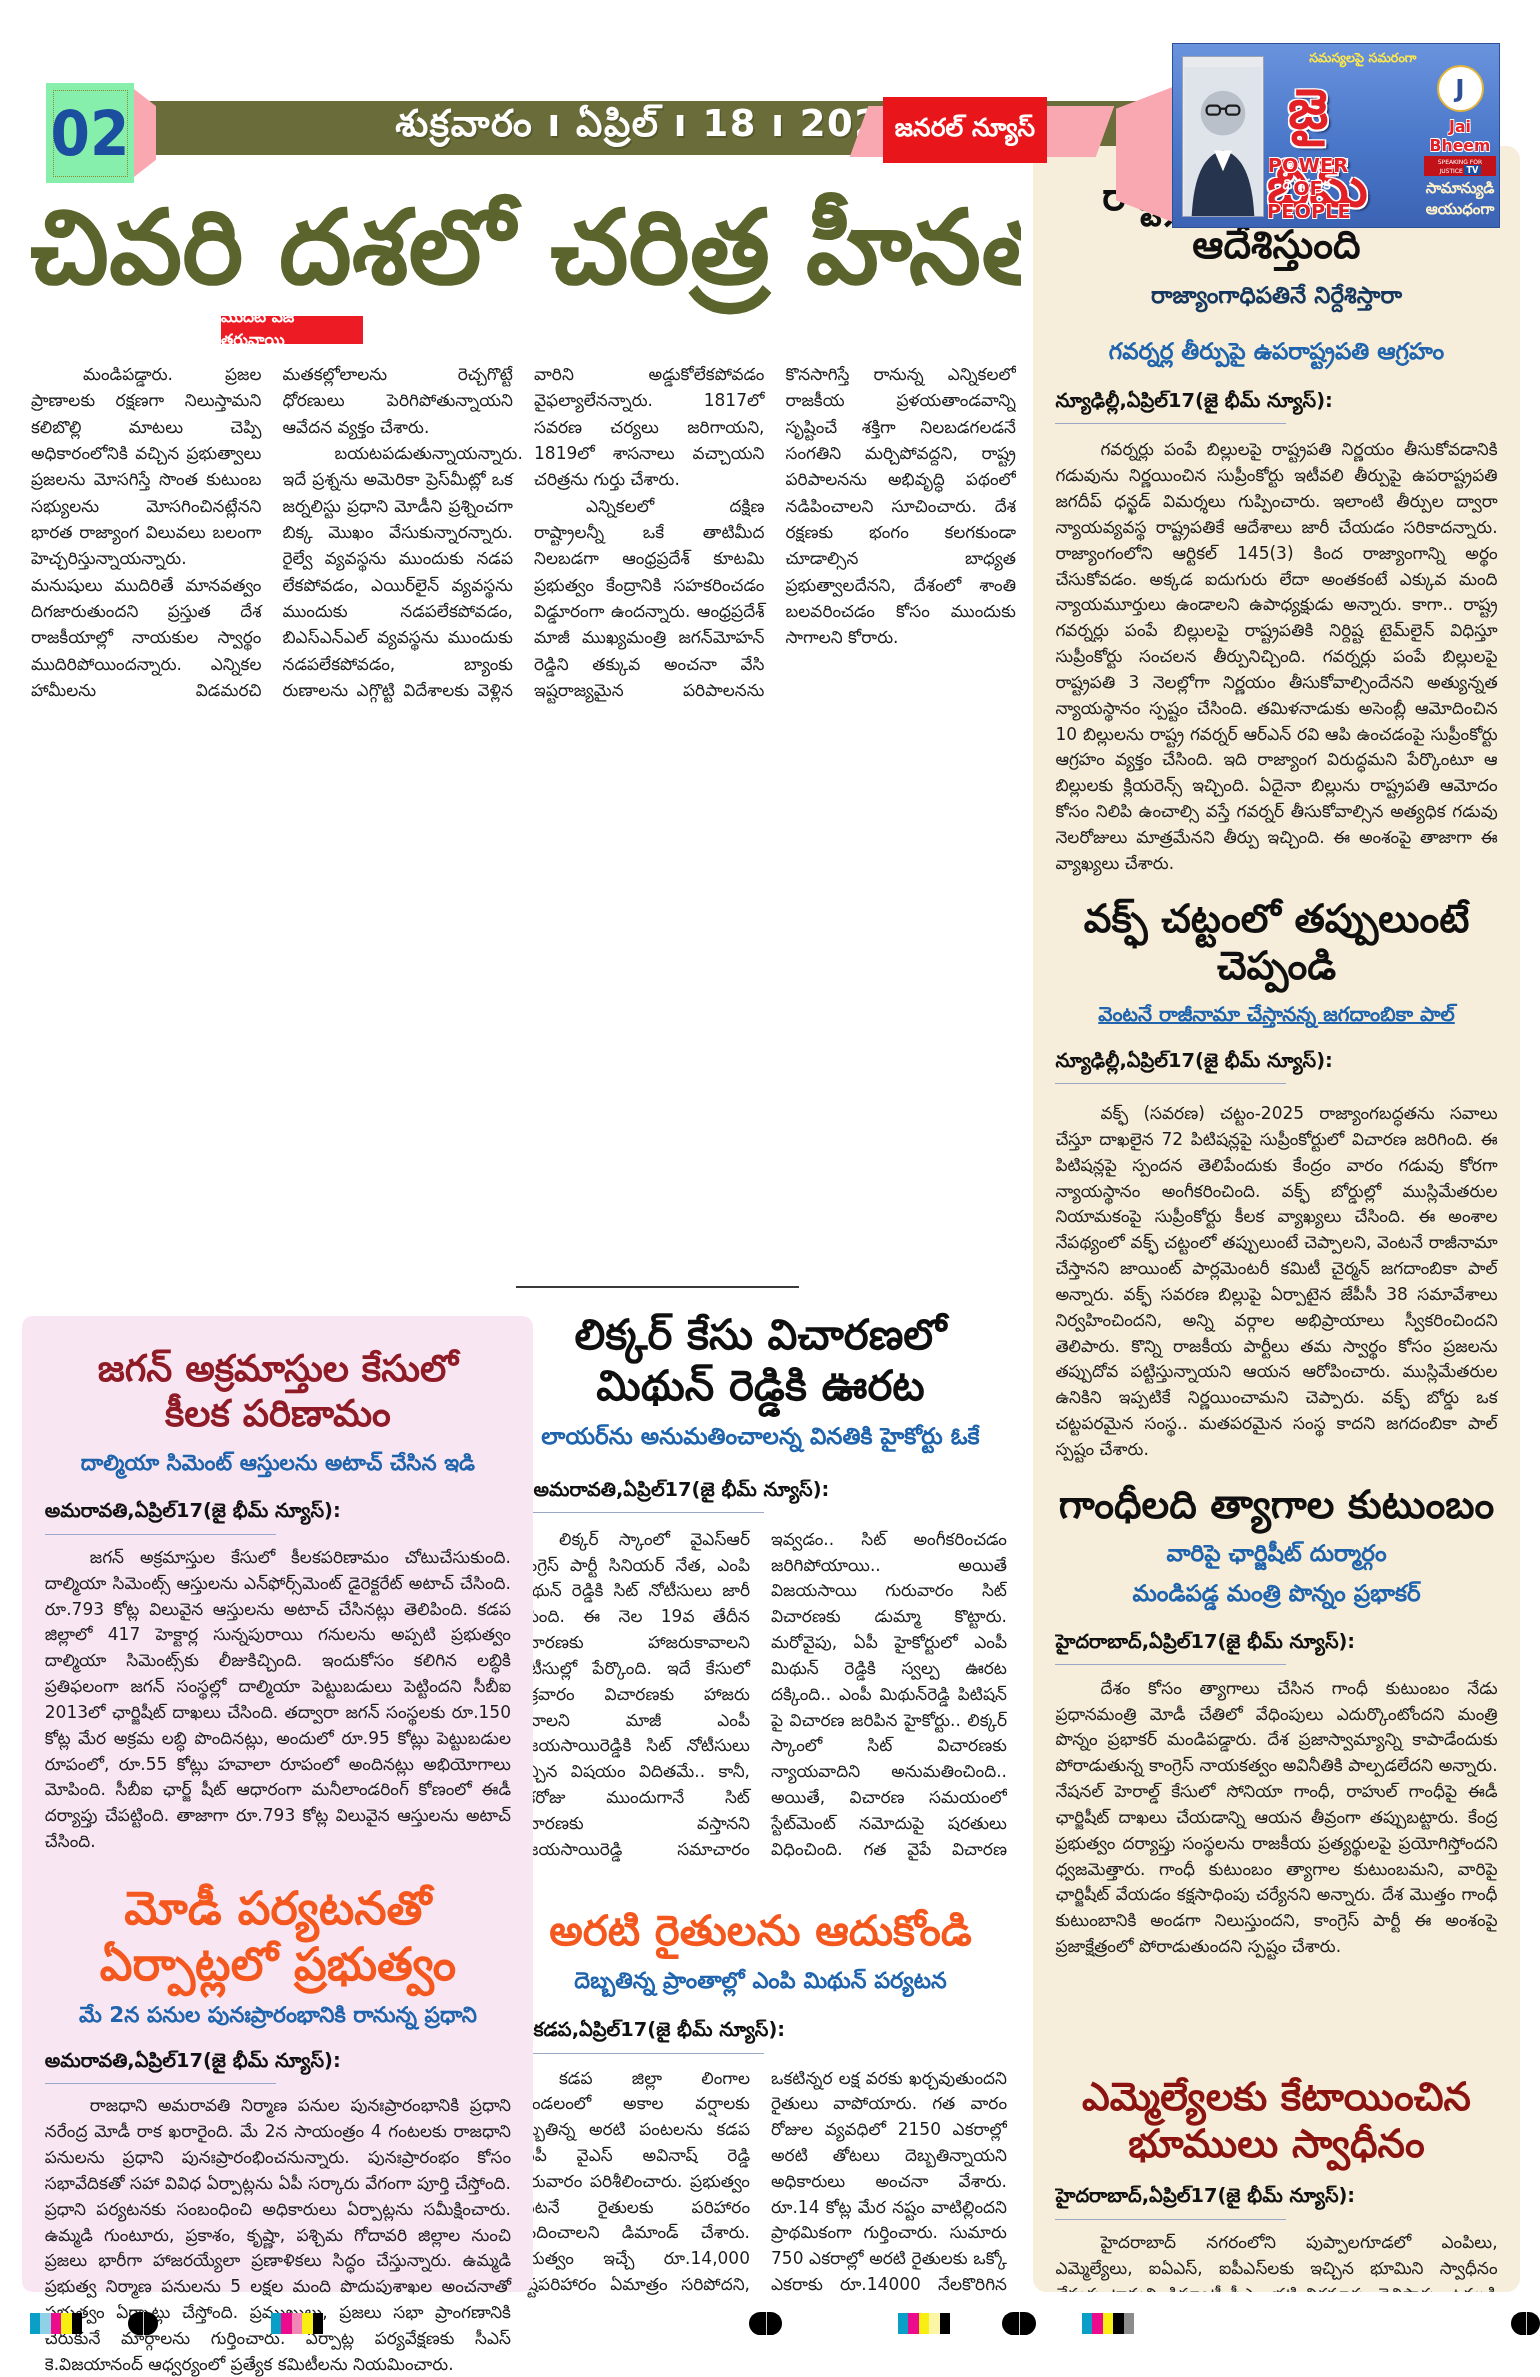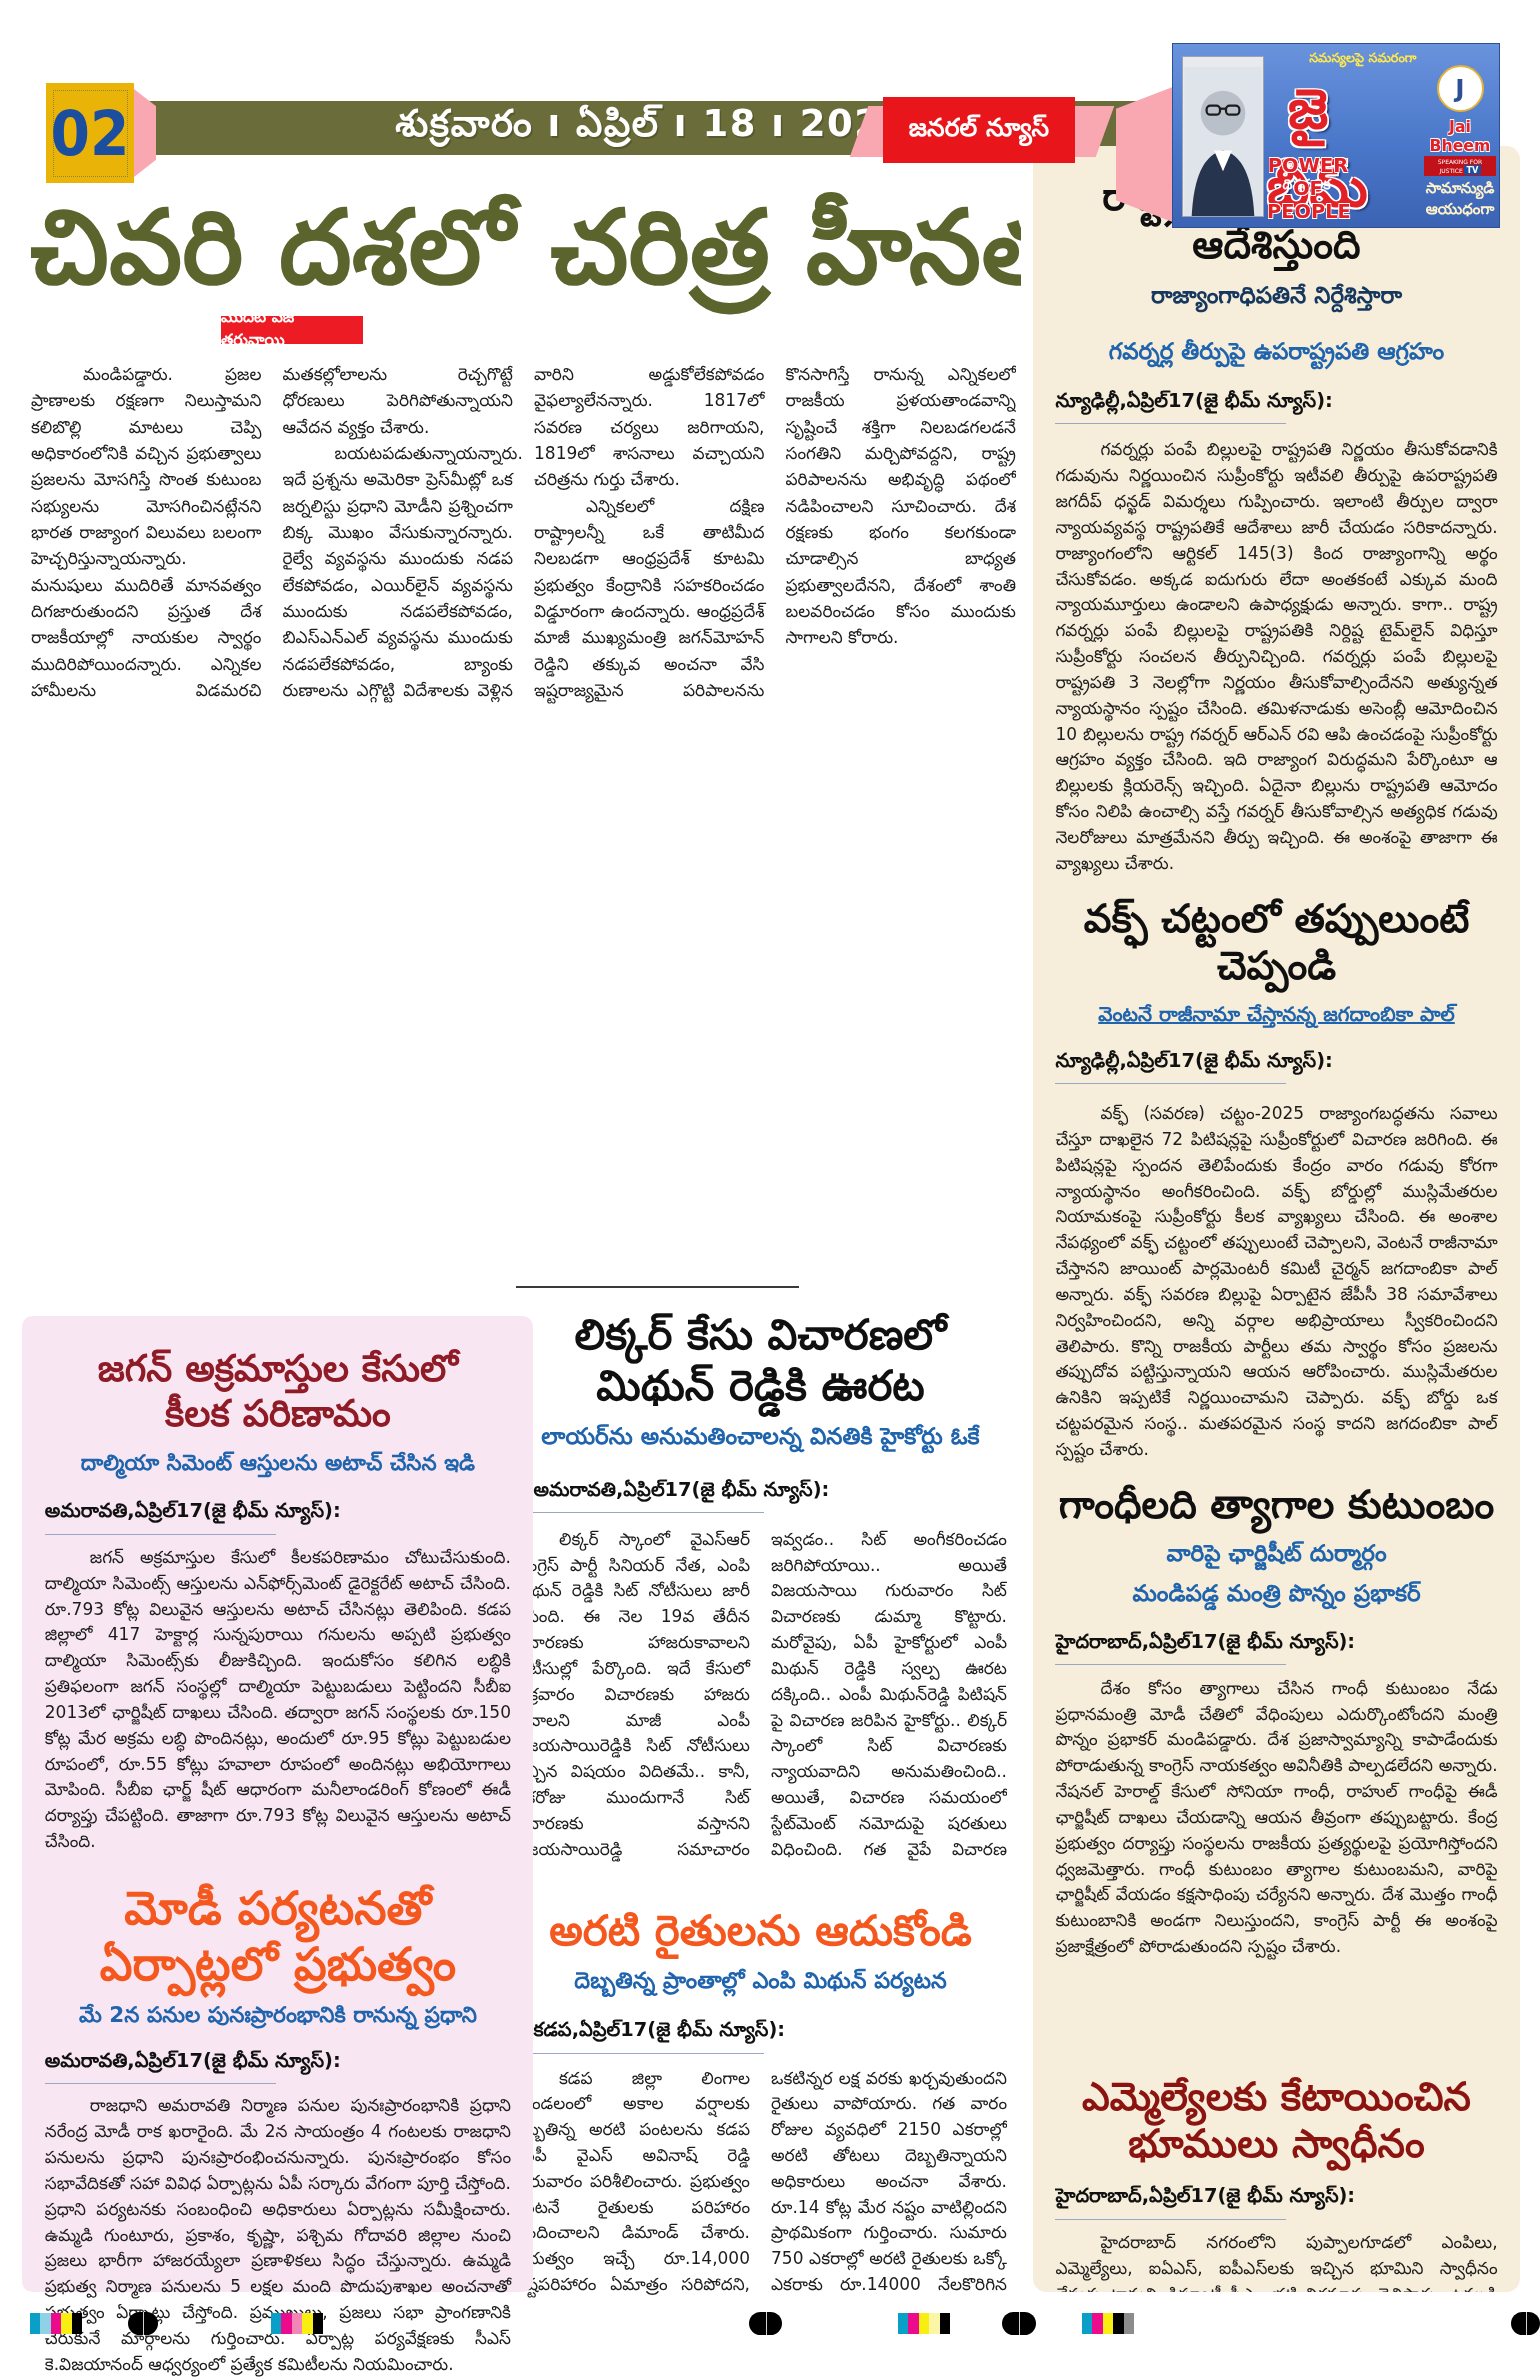--- a/index.html
+++ b/index.html
@@ -4,30 +4,30 @@
 <style>
   html,body{margin:0;padding:0;background:#ffffff;}
   .page{position:relative;width:1541px;height:2377px;background:#ffffff;overflow:hidden;
         font-family:"DejaVu Sans","Liberation Sans",sans-serif;color:#1c1c1c;}
 
   
   .date-bar{position:absolute;left:134px;top:101px;width:1036px;height:54px;background:#6a6d3a;
             display:flex;align-items:center;justify-content:center;}
   .date-bar span{color:#ffffff;font-weight:bold;font-size:37px;letter-spacing:1.5px;
                  text-shadow:1.5px 1.5px 0 #55582c;}
-  .pagenum-box{position:absolute;left:46px;top:83px;width:88px;height:100px;background:#eab308;
+  .pagenum-box{position:absolute;left:46px;top:83px;width:88px;height:100px;background:#86efac;
                display:flex;align-items:center;justify-content:center;z-index:3;text-align:right;}
   .pagenum-box .inner{border:1.5px dotted #8a8a2a;width:73px;height:85px;display:flex;
                align-items:center;justify-content:center;}
   .pagenum-box b{color:#1b4e9e;font-size:63px;font-weight:bold;font-stretch:condensed;}
   .pagenum-edge{position:absolute;left:134px;top:89px;width:22.4px;height:88px;background:#f9a8b2;
                clip-path:polygon(0 0,100% 20%,100% 80%,0 100%);z-index:2;}
   .badge-pink{position:absolute;left:859px;top:106px;width:246px;height:51px;background:#f9a8b2;
               transform:skewX(-20deg);z-index:3;}
-  .section-badge{position:absolute;left:883px;top:97px;width:192px;height:66px;background:#e8161b;
+  .section-badge{position:absolute;left:883px;top:97px;width:164px;height:66px;background:#e8161b;
               display:flex;align-items:center;justify-content:center;z-index:4;}
   .section-badge span{color:#ffffff;font-weight:bold;font-size:25px;}
   .logo-wedge{position:absolute;left:1116px;top:83px;width:67px;height:143px;background:#f9a8b2;
               clip-path:polygon(0 18%,100% 0,100% 100%,0 82%);z-index:2;}
   .logo-box{position:absolute;left:1172px;top:43px;width:326px;height:183px;z-index:5;
             background:linear-gradient(180deg,#6a93dd 0%,#4a77c9 55%,#3c63b4 100%);
             border:0.7px solid #2c4f96;display:flex;}
   .portrait{width:80px;height:159px;margin:12px 3px 12px 9px;background:#e8eaee;border:0.7px solid #9aa3b3;
             display:flex;align-items:flex-end;justify-content:center;overflow:hidden;}
   .logo-center{flex:1;position:relative;text-align:center;}

